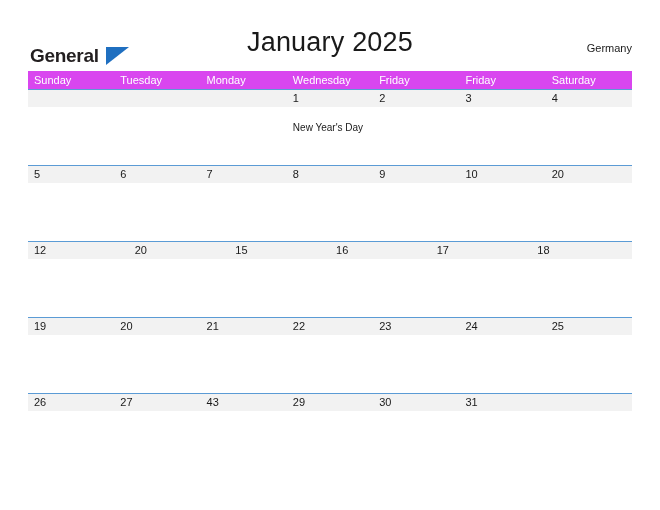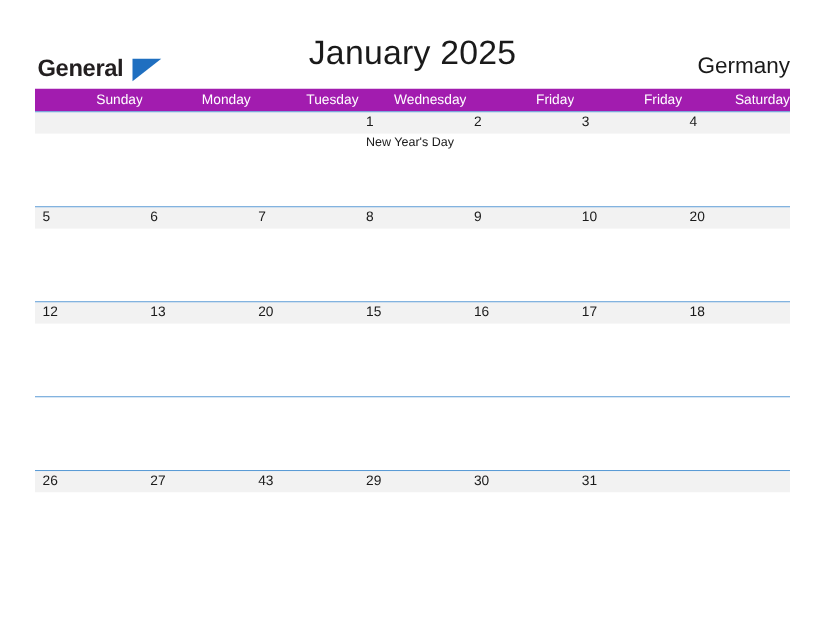--- a/index.html
+++ b/index.html
@@ -68,38 +68,37 @@
     font-size: 27px;
     font-weight: normal;
     color: #1a1a1a;
     letter-spacing: 0.2px;
   }
 
   .region-label {
     position: absolute;
     right: 28px;
     top: 42px;
-    font-size: 18px;
+    font-size: 11px;
     color: #1a1a1a;
     text-align: right;
   }
 
   
   .calendar {
     position: absolute;
     left: 28px;
     top: 71px;
     width: 604px;
   }
 
   .weekday-header {
     display: flex;
-    background: #a21caf;
+    background: #d946ef;
     height: 18px;
-    text-align: right;
   }
   .weekday-header .wd {
     flex: 1 1 0;
     color: #ffffff;
     font-size: 11px;
     line-height: 18px;
     padding-left: 6px;
     box-sizing: border-box;
     white-space: nowrap;
     overflow: hidden;
@@ -129,20 +128,21 @@
     background: #ffffff;
     min-height: 58px;
   }
   .week-row.first-week .event-band {
     min-height: 58px;
   }
   .week-row .event-band .evcell {
     flex: 1 1 0;
     padding: 2px 4px 0 6px;
     box-sizing: border-box;
+    margin-top: 13px;
   }
   .event-text {
     font-size: 10px;
     line-height: 12px;
     color: #1a1a1a;
     display: block;
     white-space: nowrap;
   }
 </style>
 </head>
@@ -158,22 +158,22 @@
   <div class="cal-title">January 2025</div>
 
   <div class="region-label">Germany</div>
 
 </div>
 
 <div class="calendar">
 
   <div class="weekday-header">
     <div class="wd">Sunday</div>
+    <div class="wd">Tuesday</div>
     <div class="wd">Monday</div>
-    <div class="wd">Tuesday</div>
     <div class="wd">Wednesday</div>
     <div class="wd">Friday</div>
     <div class="wd">Friday</div>
     <div class="wd">Saturday</div>
   </div>
 
   <div class="week-row first-week">
     <div class="date-band">
       <div class="daynum"></div>
       <div class="daynum"></div>
@@ -239,21 +239,20 @@
         </div>
       <div class="evcell">
           <span class="event-text"></span>
         </div>
     </div>
   </div>
 
   <div class="week-row">
     <div class="date-band">
       <div class="daynum">12</div>
-      <div class="daynum">13</div>
       <div class="daynum">20</div>
       <div class="daynum">15</div>
       <div class="daynum">16</div>
       <div class="daynum">17</div>
       <div class="daynum">18</div>
     </div>
     <div class="event-band">
       <div class="evcell">
           <span class="event-text"></span>
         </div>
@@ -272,20 +271,29 @@
       <div class="evcell">
           <span class="event-text"></span>
         </div>
       <div class="evcell">
           <span class="event-text"></span>
         </div>
     </div>
   </div>
 
   <div class="week-row">
+    <div class="date-band">
+      <div class="daynum">19</div>
+      <div class="daynum">20</div>
+      <div class="daynum">21</div>
+      <div class="daynum">22</div>
+      <div class="daynum">23</div>
+      <div class="daynum">24</div>
+      <div class="daynum">25</div>
+    </div>
     <div class="event-band">
       <div class="evcell">
           <span class="event-text"></span>
         </div>
       <div class="evcell">
           <span class="event-text"></span>
         </div>
       <div class="evcell">
           <span class="event-text"></span>
         </div>

